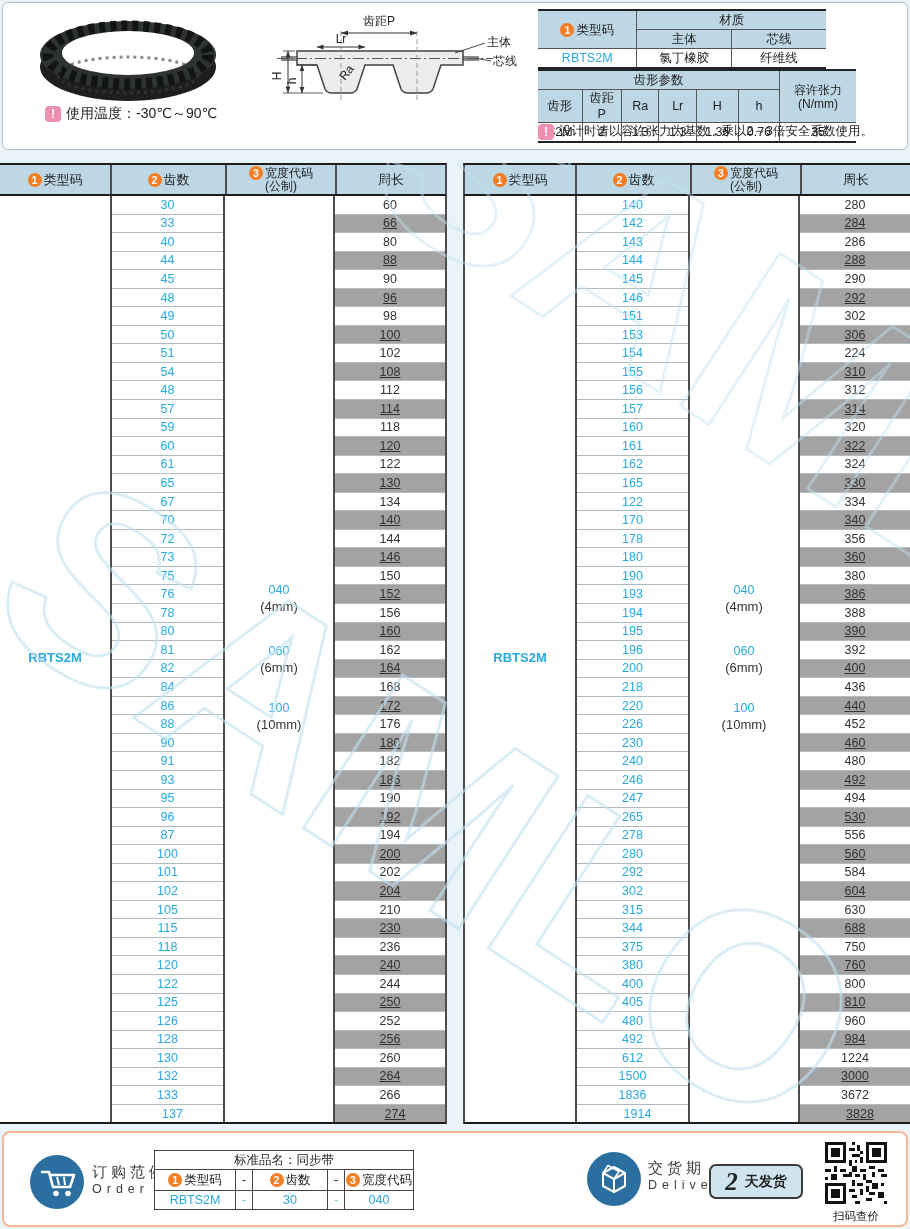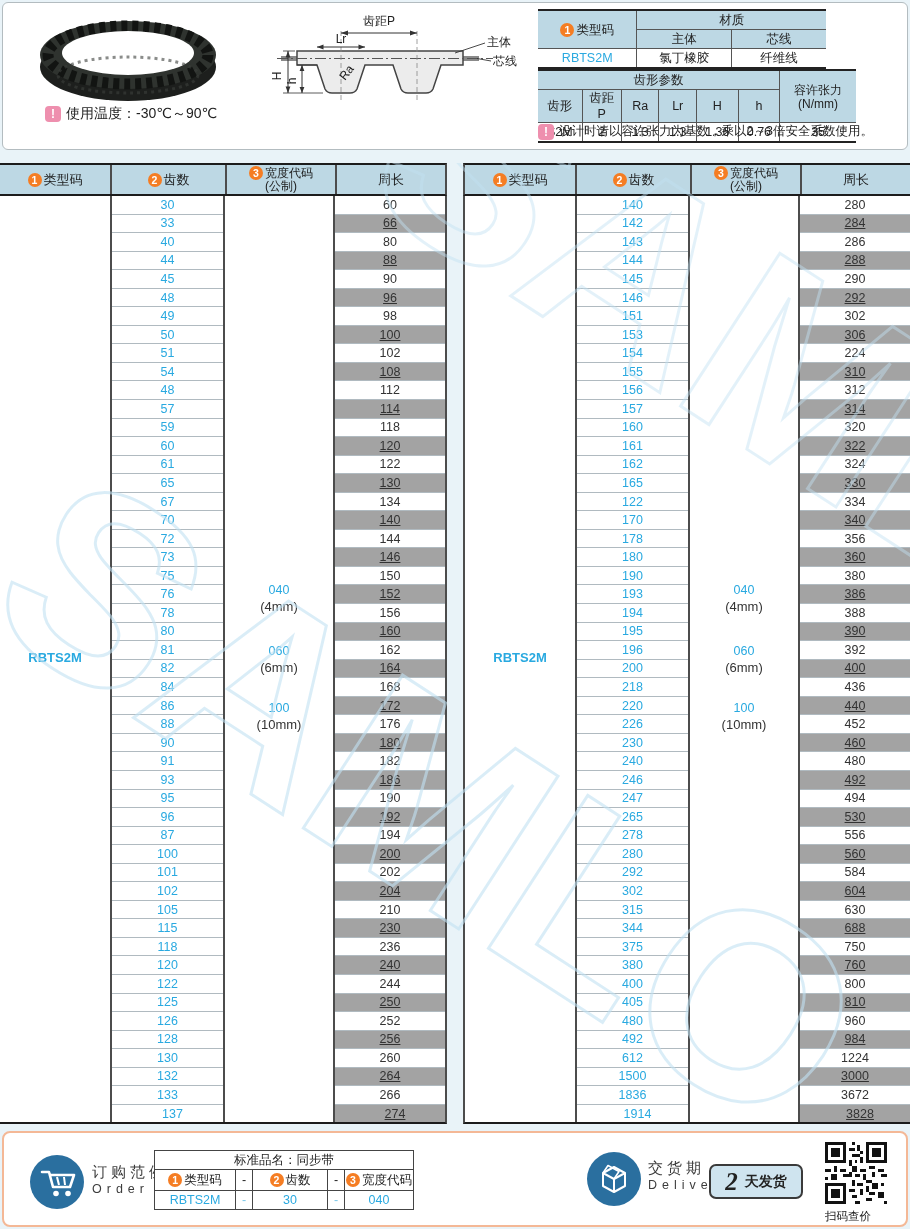--- a/index.html
+++ b/index.html
@@ -78,21 +78,21 @@
   .order-table td{border:1px solid #444;text-align:center;padding:0;background:#fff;}
   .order-table tr:nth-child(1) td{height:18px;margin-top:28px;}
   .order-table tr:nth-child(2) td{height:20px;}
   .order-table tr:nth-child(3) td{height:18px;}
   .ot-c1{width:80px;} .ot-d{width:16px;} .ot-c2{width:74px;} .ot-c3{width:68px;}
   .dash-blue{color:#7cc8e8;}
   .days-pill{position:absolute;left:705px;top:31px;width:90px;height:31px;background:#cfe4ef;
     border:2px solid #3a3a3a;border-radius:7px;display:flex;align-items:center;justify-content:center;gap:7px;}
   .days-pill .num{font-size:25px;font-style:italic;font-weight:bold;color:#222;font-family:"Liberation Serif","DejaVu Serif",serif;}
   .days-pill .lbl{font-size:14px;color:#222;font-weight:bold;}
-  .qr-wrap{position:absolute;left:821px;top:9px;width:62px;text-align:left;}
+  .qr-wrap{position:absolute;left:821px;top:9px;width:62px;text-align:center;}
   .qr-label{font-size:11.5px;color:#222;margin-top:1px;white-space:nowrap;}
   svg text{font-family:"Liberation Sans","DejaVu Sans",sans-serif;}
 </style>
 </head>
 <body>
 
 <div class="top-panel">
 
   <svg class="belt-photo" width="190" height="96" viewBox="0 0 190 96">
     <ellipse cx="95" cy="56" rx="88" ry="34" fill="#1d1f1d"></ellipse>

